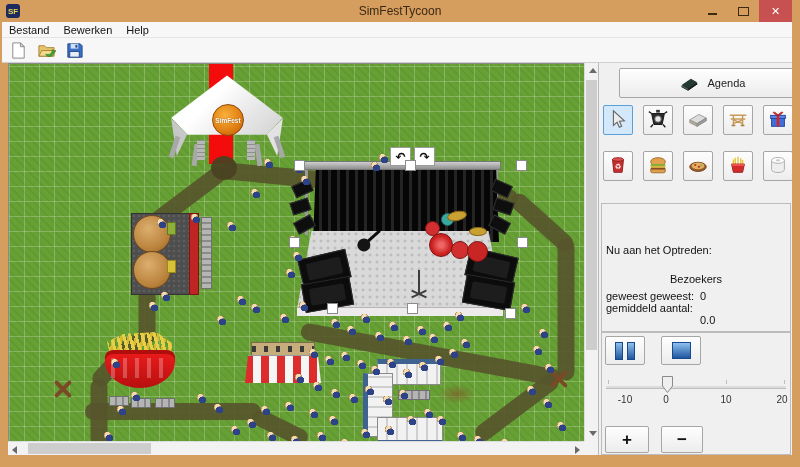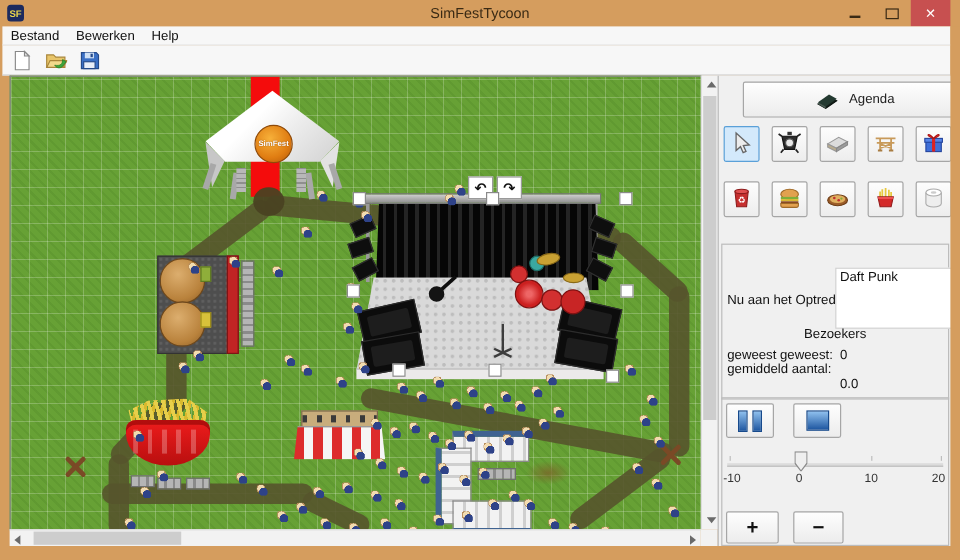--- a/index.html
+++ b/index.html
@@ -500,23 +500,20 @@
         <span><svg viewBox="0 0 24 24">
             <path d="M5 7 v10 a7 3.2 0 0 0 14 0 v-10" fill="#eee" stroke="#aaa"></path>
             <ellipse cx="12" cy="7" rx="7" ry="3.2" fill="#fff" stroke="#aaa"></ellipse>
             <ellipse cx="12" cy="7" rx="2.6" ry="1.2" fill="#ccc"></ellipse>
           </svg></span>
       </div>
     </div>
 
   <div class="info-box">
     <div class="lbl" style="left:4px;top:40px;">Nu aan het Optreden:</div>
-    <div class="listbox">
-      <div>Daft Punk</div>
-    </div>
     <div class="lbl" style="left:0;top:69px;width:188px;text-align:center;">Bezoekers</div>
     <div class="lbl" style="left:4px;top:86px;">geweest geweest:</div>
     <div class="lbl" style="left:98px;top:86px;">0</div>
     <div class="lbl" style="left:4px;top:98px;">gemiddeld aantal:</div>
     <div class="lbl" style="left:98px;top:110px;">0.0</div>
   </div>
 
   <div class="ctrl-box">
     <div class="btn" style="position:absolute;left:3px;top:4px;width:38px;height:27px;">
       <span class="pausebars">
@@ -531,21 +528,21 @@
     <div class="slider-track"></div>
     <div class="tickmark" style="left:6px;"></div>
     <div class="tickmark" style="left:64px;"></div>
     <div class="tickmark" style="left:124px;"></div>
     <div class="tickmark" style="left:182px;"></div>
     <div class="slider-thumb">
       <svg viewBox="0 0 11 17">
           <polygon points="0.5,0.5 10.5,0.5 10.5,10 5.5,16.5 0.5,10" fill="#efefef" stroke="#8a8a8a"></polygon>
         </svg>
     </div>
-    <div class="tick-label" style="left:8px;">-10</div>
+    <div class="tick-label" style="left:23px;">-10</div>
     <div class="tick-label" style="left:64px;">0</div>
     <div class="tick-label" style="left:124px;">10</div>
     <div class="tick-label" style="left:180px;">20</div>
 
     <div class="btn pm" style="position:absolute;left:3px;top:94px;width:42px;height:25px;">+</div>
     <div class="btn pm" style="position:absolute;left:59px;top:94px;width:40px;height:25px;">−</div>
   </div>
 </div>
 
 <div class="edge-right"></div>

